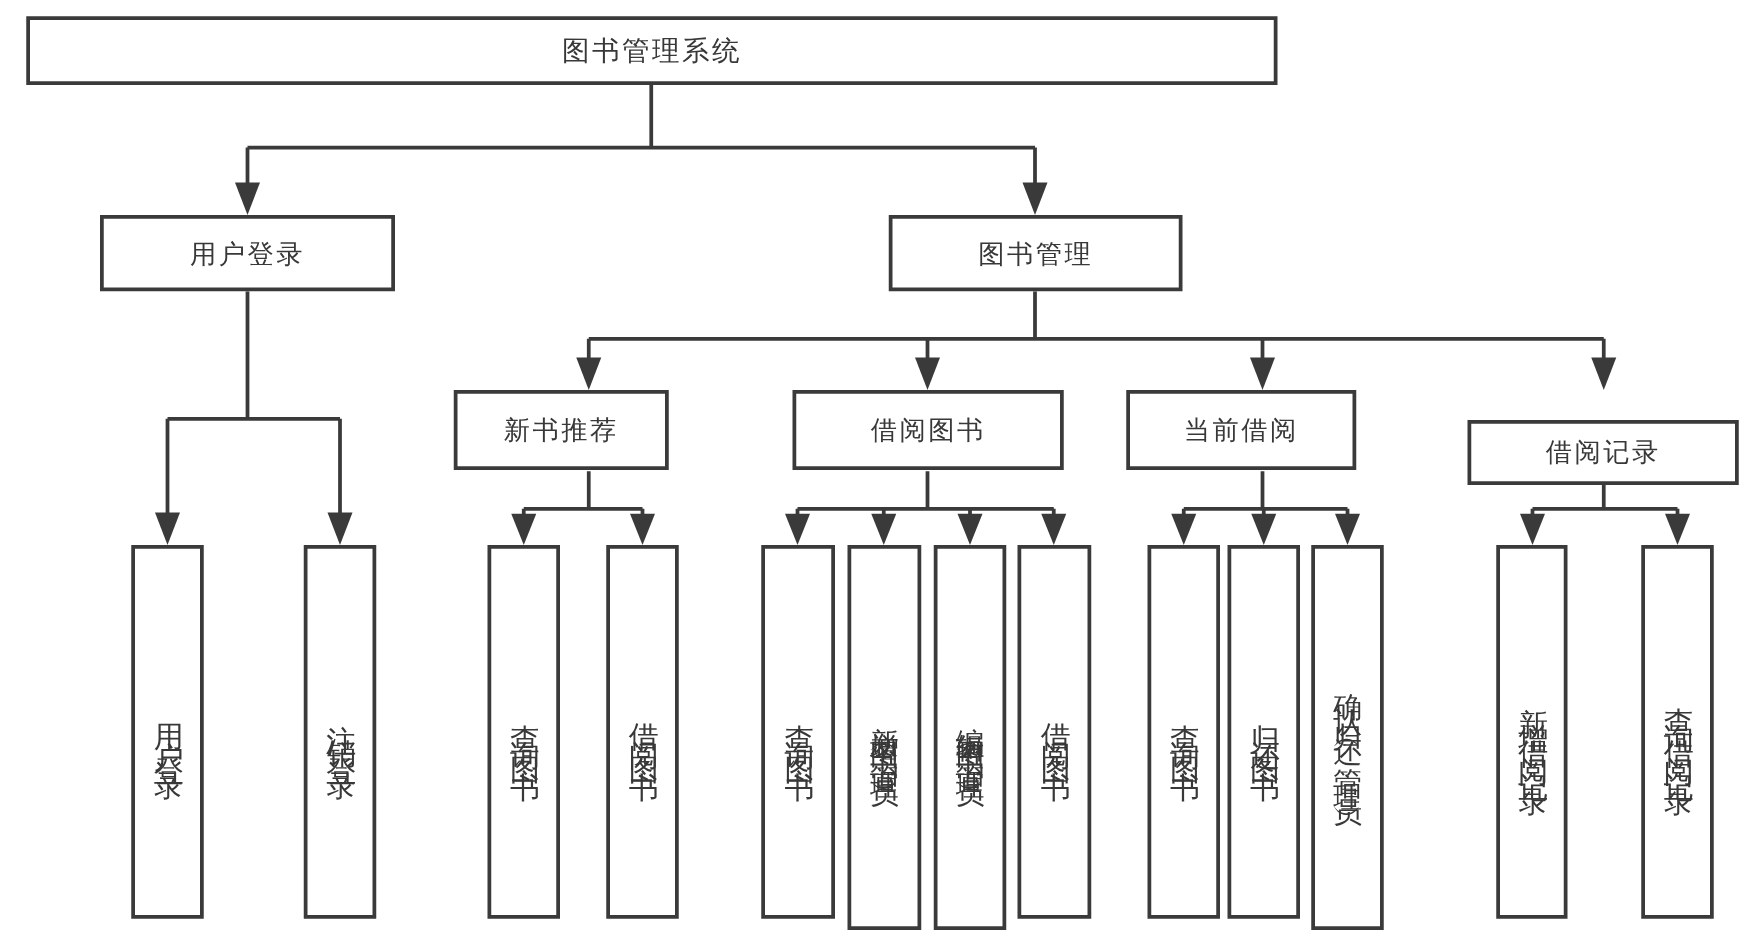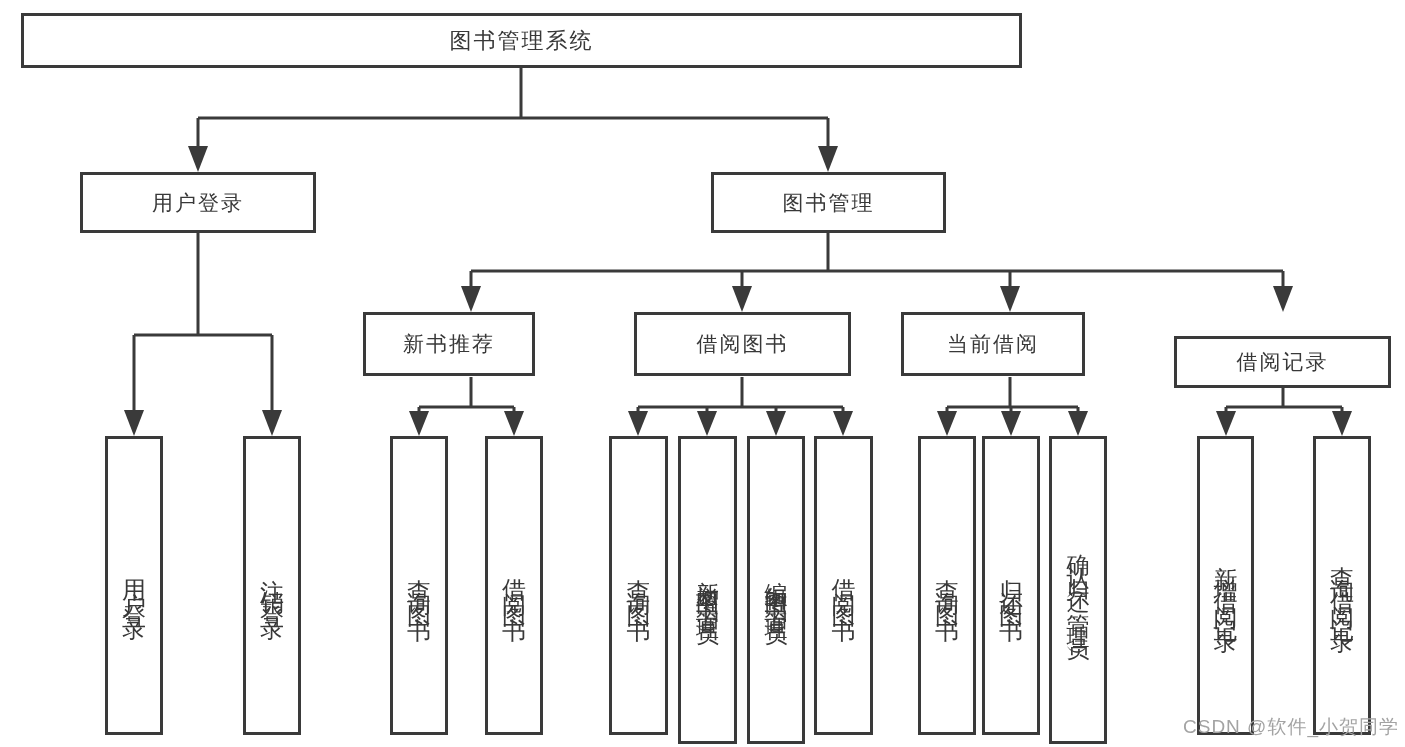--- a/index.html
+++ b/index.html
@@ -130,15 +130,14 @@
     <span class="vtext semi">确认归还（管理员）</span>
   </div>
 
   <div class="node node-v" style="left:1197px;top:436px;width:57px;height:299px;">
     <span class="vtext">新增借阅记录</span>
   </div>
   <div class="node node-v" style="left:1313px;top:436px;width:58px;height:299px;">
     <span class="vtext">查询借阅记录</span>
   </div>
 
-  <div class="watermark">CSDN @软件_小贺同学</div>
 
 </div>
 
 </body></html>

